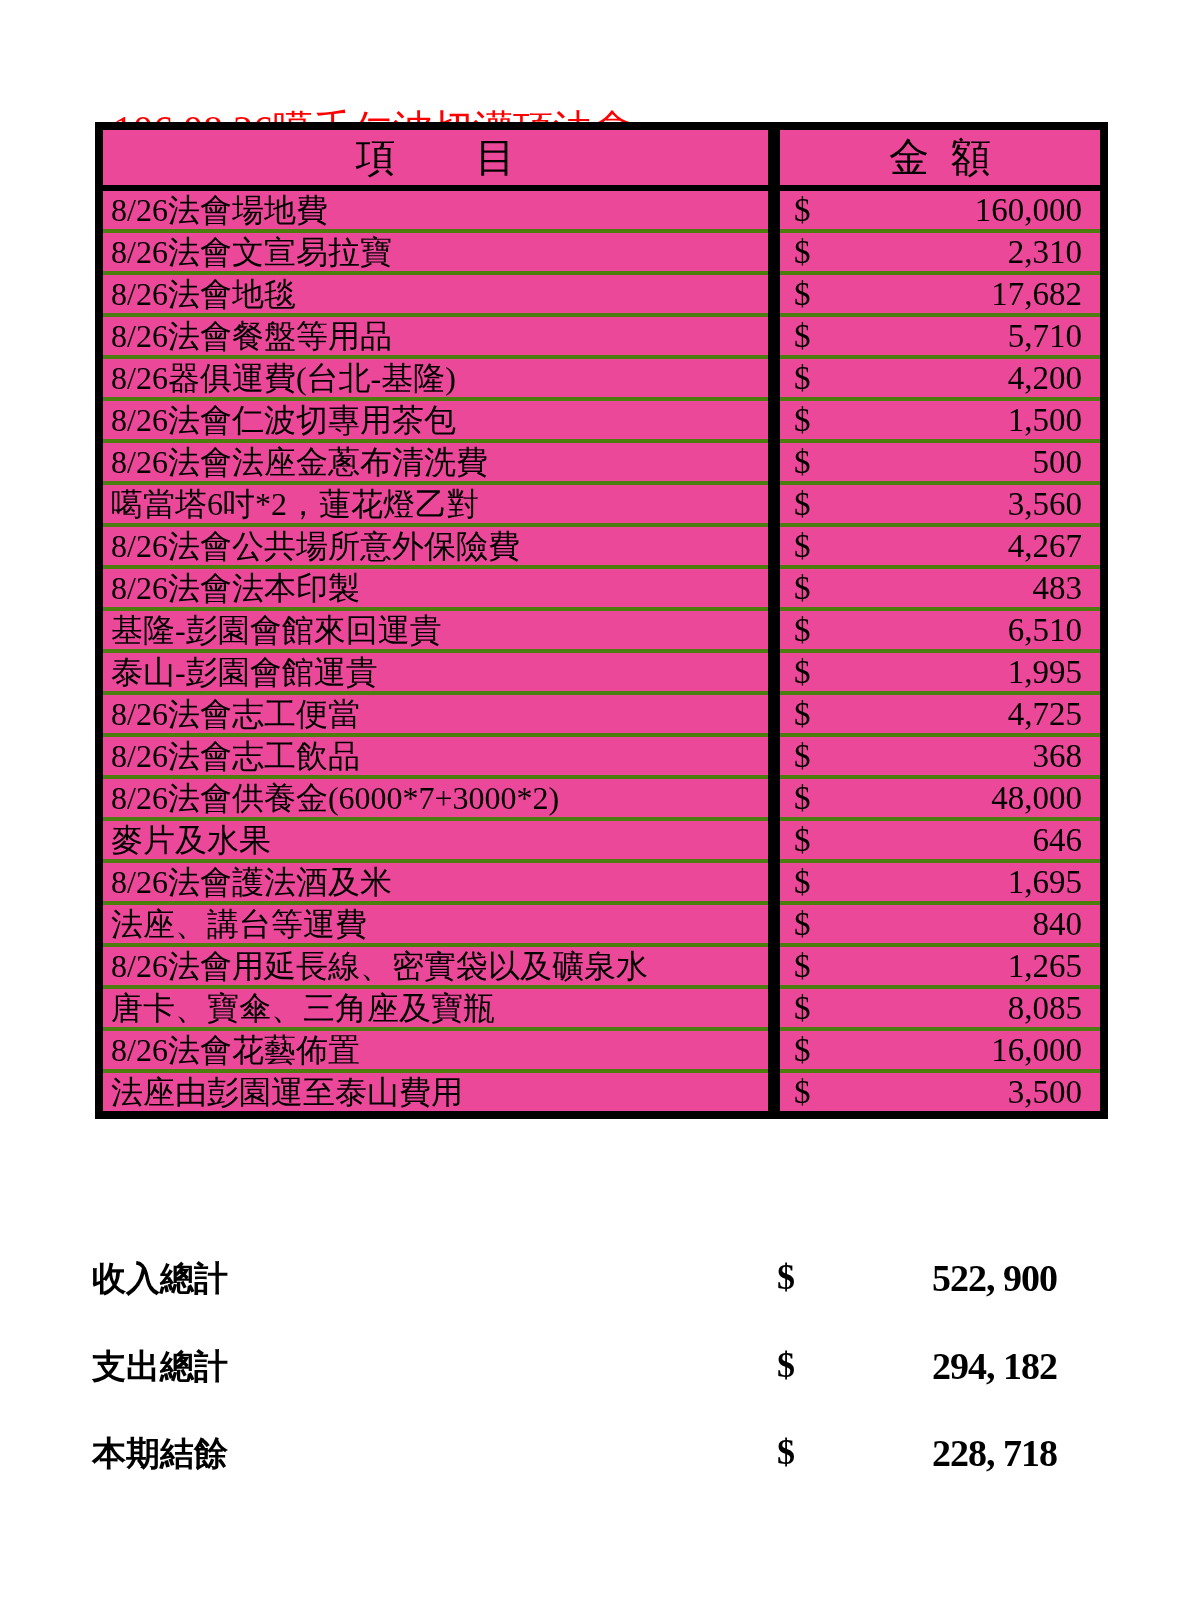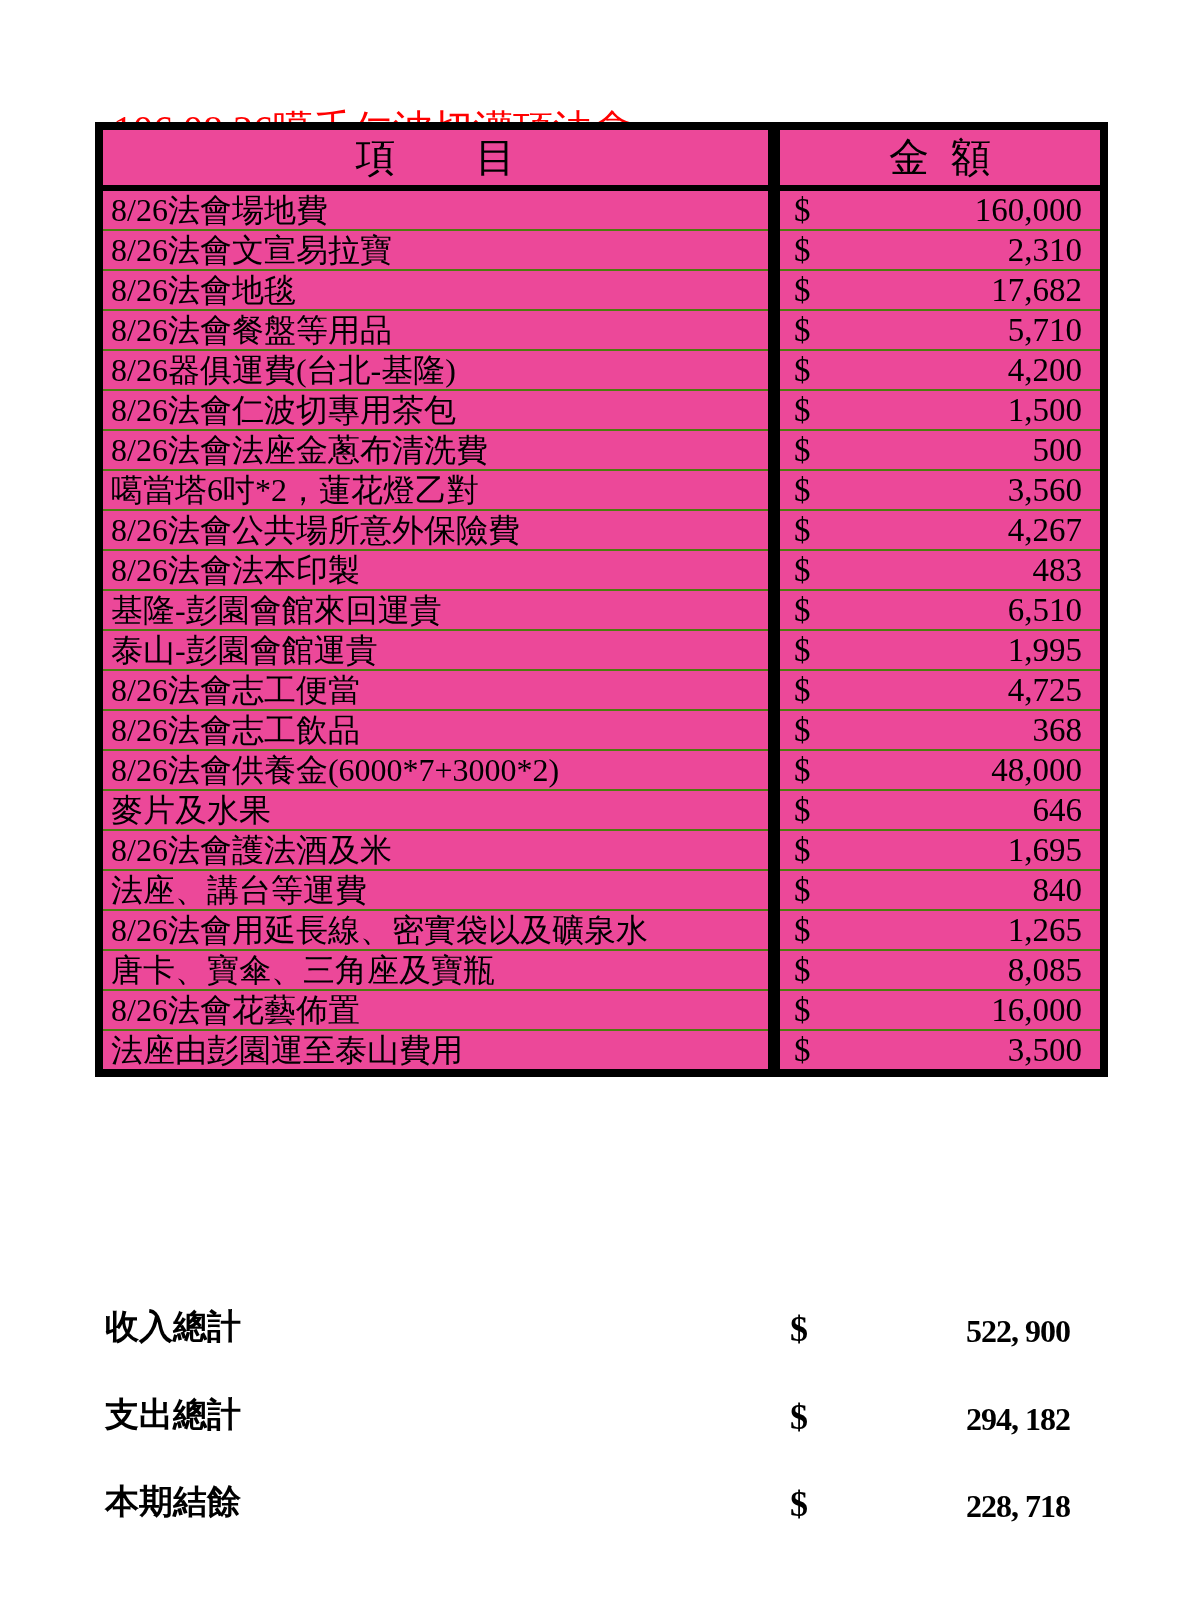--- a/index.html
+++ b/index.html
@@ -52,21 +52,21 @@
     font-weight: normal;
     text-align: center;
     vertical-align: middle;
     white-space: pre;
     padding: 0;
   }
   table.expense th.h-item { border-right: 12px solid #000000; }
   table.expense th.h-amt  { word-spacing: 12px; }
 
   table.expense td {
-    border: 2px solid #4d7c0f;
+    border: 4px solid #4d7c0f;
     height: 38px;
     vertical-align: middle;
     padding: 0;
     overflow: hidden;
   }
   table.expense td.item {
     font-size: 32px;
     line-height: 38px;
     padding-left: 8px;
     border-right: 12px solid #000000;
@@ -80,41 +80,40 @@
     padding: 0 18px 0 14px;
     font-size: 33px;
     line-height: 38px;
   }
   table.expense td.amt .cur { text-align: left; }
   table.expense td.amt .val { text-align: center; }
 
   
   .summary-row {
     position: absolute;
-    left: 105px;
+    left: 92px;
     width: 965px;
     display: flex;
-    align-items: flex-end;
+    align-items: flex-start;
     white-space: nowrap;
-    margin-top: 48px;
   }
   .summary-row .s-label {
     flex: 1 1 auto;
     font-size: 34px;
     font-weight: bold;
   }
   .summary-row .s-cur {
     flex: 0 0 45px;
     font-size: 36px;
     font-weight: bold;
   }
   .summary-row .s-val {
     flex: 0 0 235px;
     text-align: right;
-    font-size: 32px;
+    font-size: 38px;
     font-weight: bold;
     letter-spacing: -1px;
   }
   .summary-row.r0 { top: 1256px; }
   .summary-row.r1 { top: 1344px; }
   .summary-row.r2 { top: 1431px; }
 </style>
 </head>
 <body>
 

